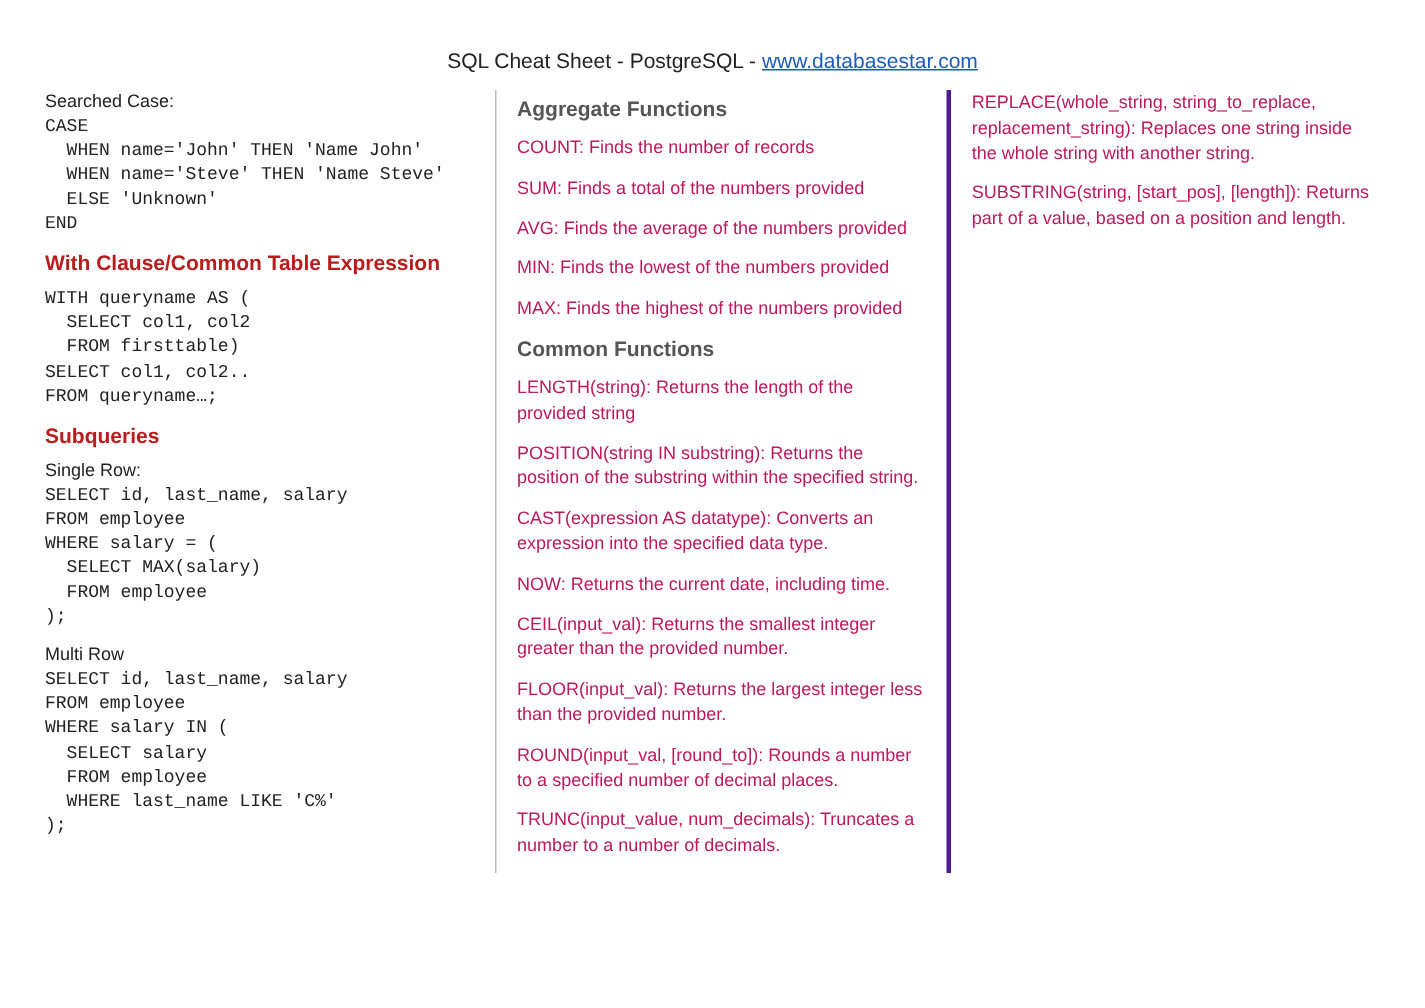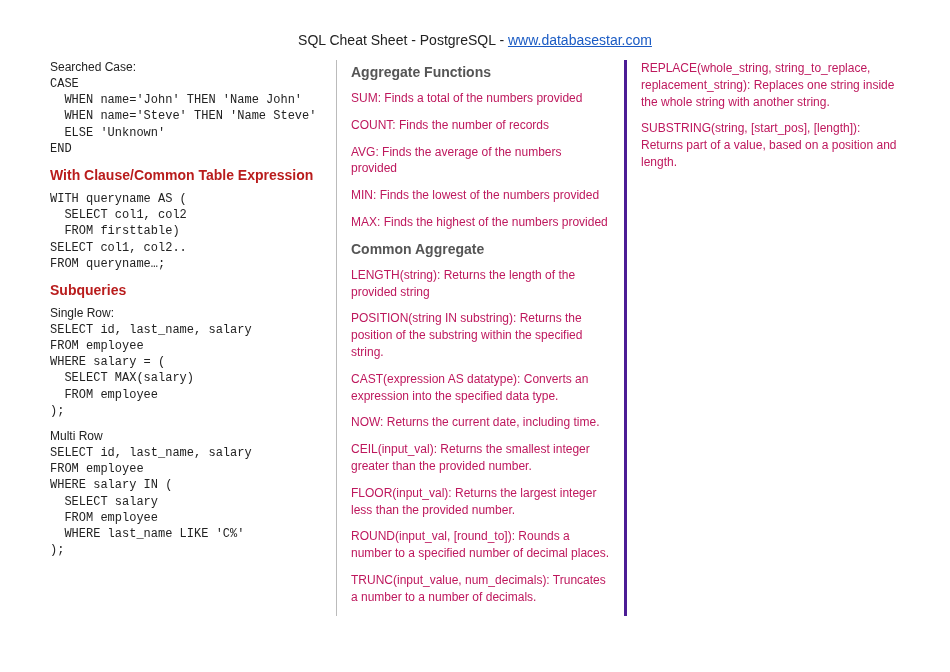--- a/index.html
+++ b/index.html
@@ -21,21 +21,21 @@
       font-size: 14px;
       padding: 32px 0 12px 0;
       color: #222;
     }
     .page-title a {
       color: #1a5bc4;
       text-decoration: underline;
     }
     .columns {
       display: flex;
-      padding: 0 36px;
+      padding: 0 16px;
     }
     .col {
       flex: 1;
       padding: 0 14px;
     }
     .col1 { flex: 1.05; }
     .col2 { flex: 1; border-left: 1px solid #bbb; border-right: 3px solid #4c1d95; }
     .col3 { flex: 1; }
     .label {
       font-size: 12px;
@@ -112,27 +112,27 @@
 FROM employee
 WHERE salary IN (
   SELECT salary
   FROM employee
   WHERE last_name LIKE 'C%'
 );</pre>
   </div>
 
   <div class="col col2">
     <h3 class="section-grey">Aggregate Functions</h3>
+    <div class="desc">COUNT: Finds the number of records</div>
     <div class="desc">SUM: Finds a total of the numbers provided</div>
-    <div class="desc">COUNT: Finds the number of records</div>
     <div class="desc">AVG: Finds the average of the numbers provided</div>
     <div class="desc">MIN: Finds the lowest of the numbers provided</div>
     <div class="desc">MAX: Finds the highest of the numbers provided</div>
 
-    <h3 class="section-grey">Common Aggregate</h3>
+    <h3 class="section-grey">Common Functions</h3>
     <div class="desc">LENGTH(string): Returns the length of the provided string</div>
     <div class="desc">POSITION(string IN substring): Returns the position of the substring within the specified string.</div>
     <div class="desc">CAST(expression AS datatype): Converts an expression into the specified data type.</div>
     <div class="desc">NOW: Returns the current date, including time.</div>
     <div class="desc">CEIL(input_val): Returns the smallest integer greater than the provided number.</div>
     <div class="desc">FLOOR(input_val): Returns the largest integer less than the provided number.</div>
     <div class="desc">ROUND(input_val, [round_to]): Rounds a number to a specified number of decimal places.</div>
     <div class="desc">TRUNC(input_value, num_decimals): Truncates a number to a number of decimals.</div>
   </div>
 

